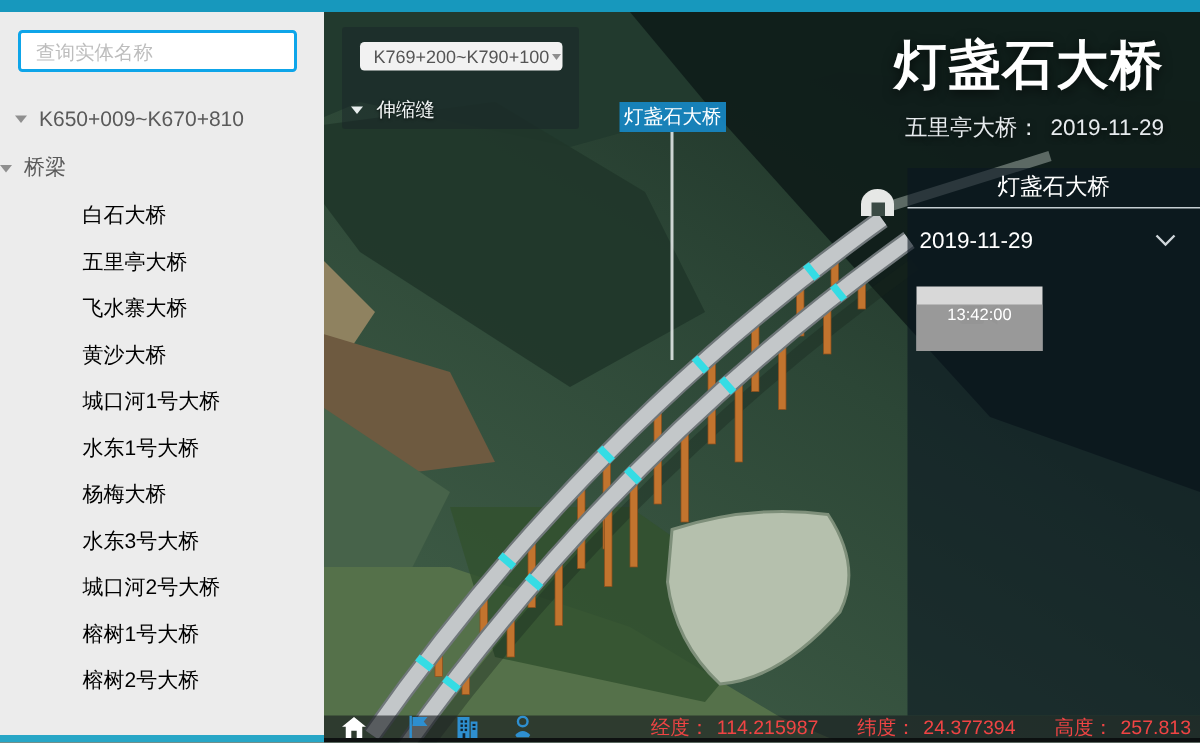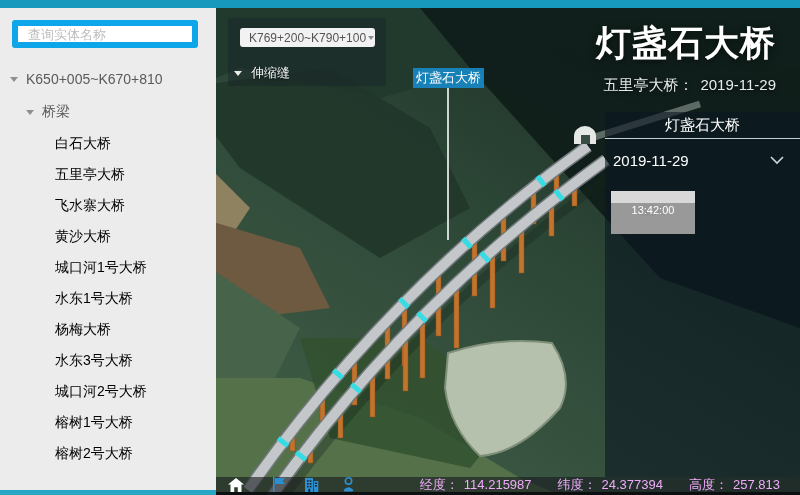--- a/index.html
+++ b/index.html
@@ -8,29 +8,29 @@
   #screen { position:relative; width:800px; height:495px; background:#20342a; overflow:hidden; }
 
   
   #topbar { position:absolute; left:0; top:0; width:800px; height:8px; background:#1798bd; z-index:40; }
 
   
   #map { position:absolute; left:0; top:8px; width:800px; height:487px; z-index:1; }
 
   
   #sidebar { position:absolute; left:0; top:8px; width:216px; height:487px; background:#ececec; z-index:30; }
-  #search-input { position:absolute; left:12px; top:12px; width:186px; height:28px; border:6px solid #0ea5e9;
+  #search-input { position:absolute; left:12px; top:12px; width:186px; height:28px; border:2px solid #0ea5e9;
     border-radius:3px; background:#fff; padding:0 10px; font-size:13px; color:#444; outline:none; }
   #search-input::placeholder { color:#bdbdbd; }
   #tree { position:absolute; top:60px; left:0; right:0; color:#5a5a5a; font-size:14px; }
   .tree-row { display:flex; align-items:center; height:22px; cursor:default; }
   .caret { width:0; height:0; border-left:4px solid transparent; border-right:4px solid transparent;
     border-top:5px solid #8f8f8f; display:inline-block; margin-right:8px; flex:none; }
   .row-root { padding-left:10px; }
-  .row-group { padding-left:26px; margin-top:11px; }
+  .row-group { margin-top:11px; }
   #bridge-list { margin-top:5px; }
   .tree-item { height:31px; line-height:31px; padding-left:55px; color:#000000; white-space:nowrap; }
   #sidebar-scrollbar { position:absolute; left:0; bottom:0; width:216px; height:5px; background:#27a6c6; }
 
   
   #range-panel { position:absolute; left:228px; top:18px; width:158px; height:68px;
     background:rgba(25,36,41,0.45); border-radius:2px; z-index:10; }
   #range-select { position:absolute; left:12px; top:10px; width:135px; height:19px; background:#f2f2f2;
     border-radius:3px; display:flex; align-items:center; padding:0 6px 0 9px; font-size:12px; color:#555; cursor:pointer; }
   #range-select .sel-caret { margin-left:2px; width:0; height:0; border-left:3px solid transparent;
@@ -66,21 +66,21 @@
 
   
   #statusbar { position:absolute; left:216px; top:477px; width:584px; height:18px;
     background:rgba(22,26,30,0.62); border-bottom:3px solid rgba(8,10,12,0.85); z-index:20;
     display:flex; align-items:center; }
   #statusbar .ico { display:inline-flex; align-items:center; cursor:pointer; }
   #ico-home { margin-left:12px; }
   #ico-flag { margin-left:28px; }
   #ico-building { margin-left:17px; }
   #ico-pin { margin-left:22px; }
-  #coords { margin-left:auto; padding-right:20px; display:flex; color:#f0abfc; font-size:13px; }
+  #coords { margin-left:auto; padding-right:6px; display:flex; color:#ef4444; font-size:13px; }
   #coords .group { margin-left:26px; white-space:nowrap; }
   #coords .val { margin-left:5px; }
 </style>
 </head>
 <body>
 
 <div id="screen">
 
   <div id="map">
     <svg width="800" height="487" viewBox="0 0 800 487">
@@ -234,21 +234,21 @@
       <span class="group"><span>纬度：</span><span class="val">24.377394</span></span>
       <span class="group"><span>高度：</span><span class="val">257.813</span></span>
     </div>
   </div>
 
   <div id="sidebar">
     <input id="search-input" type="text" placeholder="查询实体名称" style="">
     <div id="tree">
       <div class="tree-row row-root">
         <span class="caret"></span>
-        <span>K650+005~K670+810</span>
+        <span>K650+009~K670+810</span>
       </div>
       <div class="tree-row row-group">
         <span class="caret"></span>
         <span>桥梁</span>
       </div>
       <div id="bridge-list">
         <div class="tree-item">白石大桥</div>
         <div class="tree-item">五里亭大桥</div>
         <div class="tree-item">飞水寨大桥</div>
         <div class="tree-item">黄沙大桥</div>

